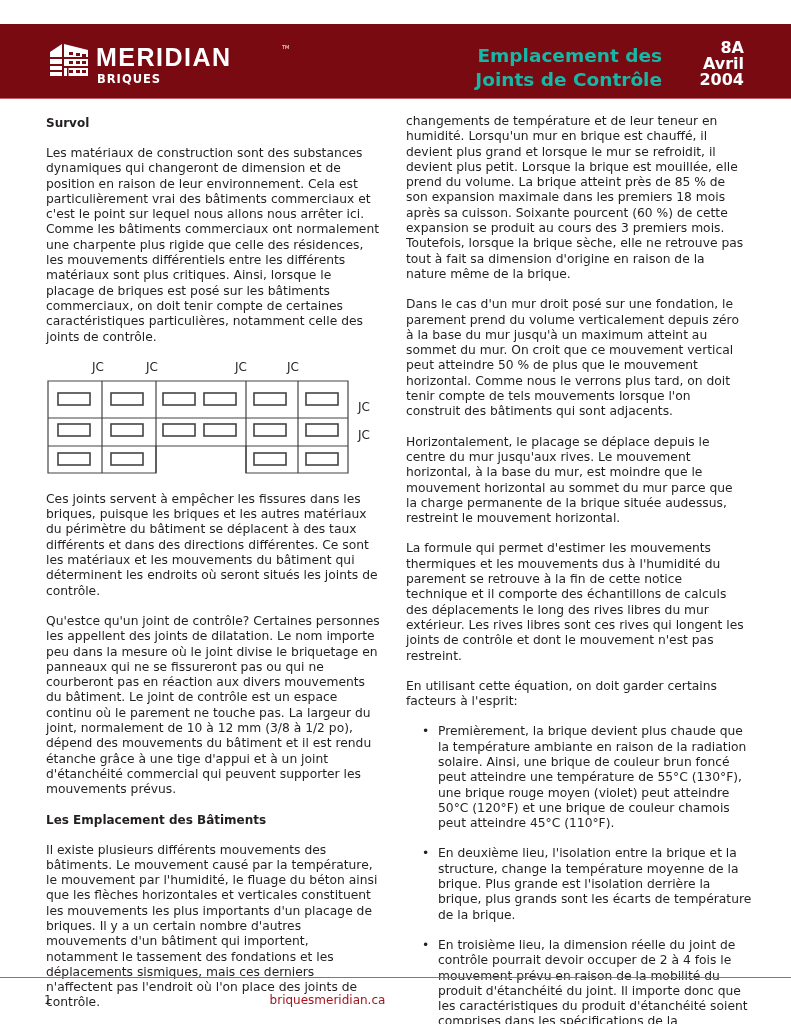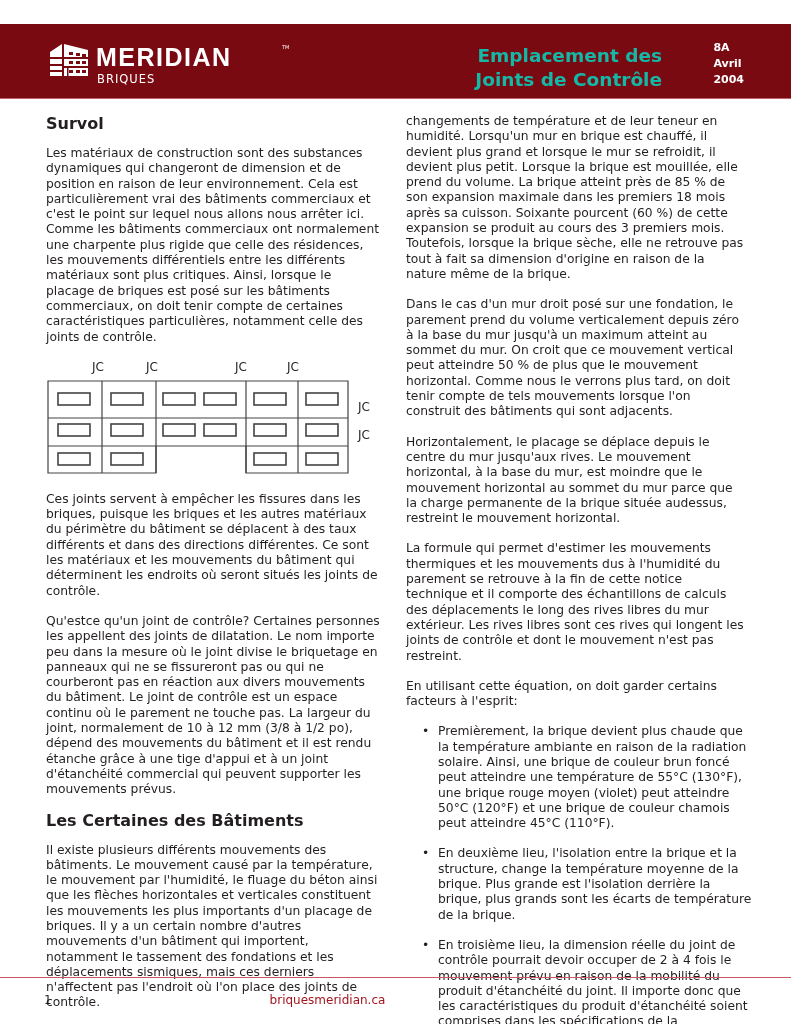--- a/index.html
+++ b/index.html
@@ -6,31 +6,31 @@
   body { width: 791px; height: 1024px; position: relative; overflow: hidden;
          font-family: "DejaVu Sans", sans-serif; color: #231f20; }
   .banner { position: absolute; left: 0; top: 24px; width: 791px; height: 74px;
             background: #7a0a12; border-bottom: 1px solid #c06068; }
   .logo { position: absolute; left: 48px; top: 18px; width: 200px; height: 48px; }
   .logo-mark { position: absolute; left: 0; top: 0; width: 42px; height: 36px; }
   .logo-word { position: absolute; left: 48px; top: 0px; color: #fff;
                font-family: Liberation Sans, sans-serif; font-weight: bold;
                font-size: 25px; letter-spacing: 1.5px; line-height: 30px; }
   .logo-tm { position: absolute; left: 234px; top: 2px; font-size: 5px; color: #fff; }
-  .logo-sub { position: absolute; left: 49px; top: 30px; color: #fff; font-weight: normal;
+  .logo-sub { position: absolute; left: 49px; top: 30px; color: #fff; font-weight: bold;
               font-size: 11.5px; letter-spacing: 1px; line-height: 14px; }
   .title { position: absolute; right: 129px; top: 20px; text-align: right; color: #14b8a6;
            font-weight: bold; font-size: 18.5px; line-height: 24px; }
-  .meta { position: absolute; right: 47px; top: 16px; color: #fff;
-          font-weight: bold; font-size: 11px; line-height: 16px; }
+  .meta { position: absolute; right: 47px; top: 16px; text-align: right; color: #fff;
+          font-weight: bold; font-size: 16px; line-height: 16px; }
   .col { position: absolute; top: 116px; font-size: 12.3px; line-height: 15.3px; }
   .col-left { left: 46px; width: 346px; }
   .col-right { left: 406px; width: 350px; top: 114px; }
   .col p { margin: 0 11px 15px 0; }
-  .col h3 { margin: 0 0 15px 0; font-size: 16px; font-weight: bold; line-height: 15px; }
+  .col h3 { margin: 0 0 15px 0; font-size: 12px; font-weight: bold; line-height: 15px; }
   .diagram { position: relative; width: 340px; height: 118px; margin: 0 0 14px 0; }
   .jc { position: absolute; font-size: 12px; line-height: 14px; text-align: center; }
   .bullets { margin: 0; padding: 0; list-style: none; }
   .bullets li { position: relative; padding-left: 32px; margin: 0 0 15px 0; }
   .bullets li .dot { position: absolute; left: 16px; top: 0; }
   .footer-rule { position: absolute; left: 0; top: 977px; width: 791px; height: 1px; background: #c55a62; }
   .page-num { position: absolute; left: 44px; top: 993px; font-size: 12px; }
   .site { position: absolute; left: 0; width: 655px; top: 993px; text-align: center;
           font-size: 12px; color: #a3141f; }
 </style>
@@ -111,21 +111,21 @@
           <rect x="65" y="74" width="32" height="12"></rect>
           <rect x="208" y="74" width="32" height="12"></rect>
           <rect x="260" y="74" width="32" height="12"></rect>
         </g>
       </g>
     </svg>
   </div>
 
   <p>Ces joints servent à empêcher les fissures dans les briques, puisque les briques et les autres matériaux du périmètre du bâtiment se déplacent à des taux différents et dans des directions différentes. Ce sont les matériaux et les mouvements du bâtiment qui déterminent les endroits où seront situés les joints de contrôle.</p>
   <p>Qu'estce qu'un joint de contrôle? Certaines personnes les appellent des joints de dilatation. Le nom importe peu dans la mesure où le joint divise le briquetage en panneaux qui ne se fissureront pas ou qui ne courberont pas en réaction aux divers mouvements du bâtiment. Le joint de contrôle est un espace continu où le parement ne touche pas. La largeur du joint, normalement de 10 à 12 mm (3/8 à 1/2 po), dépend des mouvements du bâtiment et il est rendu étanche grâce à une tige d'appui et à un joint d'étanchéité commercial qui peuvent supporter les mouvements prévus.</p>
-  <h3>Les Certaines des Bâtiments</h3>
+  <h3>Les Emplacement des Bâtiments</h3>
   <p>Il existe plusieurs différents mouvements des bâtiments. Le mouvement causé par la température, le mouvement par l'humidité, le fluage du béton ainsi que les flèches horizontales et verticales constituent les mouvements les plus importants d'un placage de briques. Il y a un certain nombre d'autres mouvements d'un bâtiment qui importent, notamment le tassement des fondations et les déplacements sismiques, mais ces derniers n'affectent pas l'endroit où l'on place des joints de contrôle.</p>
   <p>Les murs en brique se déplacent autant horizontalement que verticalement en raison des</p>
 </div>
 
 <div class="col col-right">
   <p>changements de température et de leur teneur en humidité. Lorsqu'un mur en brique est chauffé, il devient plus grand et lorsque le mur se refroidit, il devient plus petit. Lorsque la brique est mouillée, elle prend du volume. La brique atteint près de 85 % de son expansion maximale dans les premiers 18 mois après sa cuisson. Soixante pourcent (60 %) de cette expansion se produit au cours des 3 premiers mois. Toutefois, lorsque la brique sèche, elle ne retrouve pas tout à fait sa dimension d'origine en raison de la nature même de la brique.</p>
   <p>Dans le cas d'un mur droit posé sur une fondation, le parement prend du volume verticalement depuis zéro à la base du mur jusqu'à un maximum atteint au sommet du mur. On croit que ce mouvement vertical peut atteindre 50 % de plus que le mouvement horizontal. Comme nous le verrons plus tard, on doit tenir compte de tels mouvements lorsque l'on construit des bâtiments qui sont adjacents.</p>
   <p>Horizontalement, le placage se déplace depuis le centre du mur jusqu'aux rives. Le mouvement horizontal, à la base du mur, est moindre que le mouvement horizontal au sommet du mur parce que la charge permanente de la brique située audessus, restreint le mouvement horizontal.</p>
   <p>La formule qui permet d'estimer les mouvements thermiques et les mouvements dus à l'humidité du parement se retrouve à la fin de cette notice technique et il comporte des échantillons de calculs des déplacements le long des rives libres du mur extérieur. Les rives libres sont ces rives qui longent les joints de contrôle et dont le mouvement n'est pas restreint.</p>
   <p>En utilisant cette équation, on doit garder certains facteurs à l'esprit:</p>

